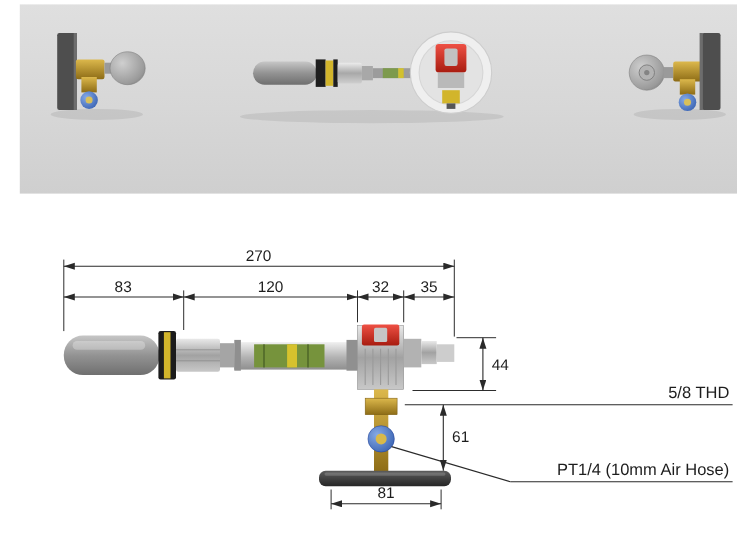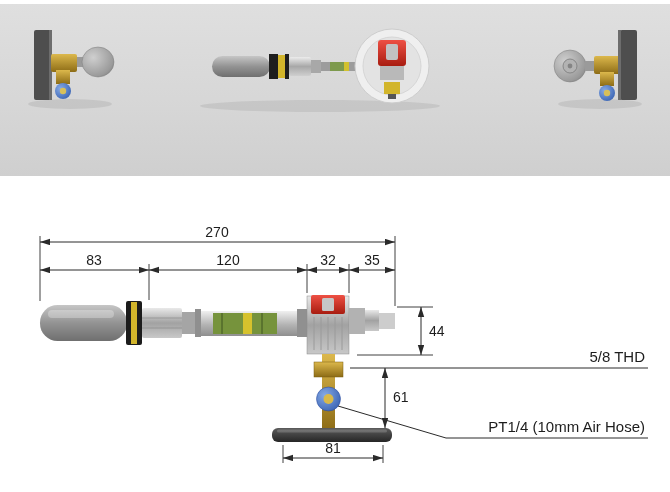--- a/index.html
+++ b/index.html
@@ -2,21 +2,21 @@
 <html><head>
 <meta charset="utf-8">
 <style>
   html, body { margin: 0; padding: 0; }
   body {
     width: 670px; height: 492px;
     background: #ffffff;
     font-family: "Liberation Sans", sans-serif;
     overflow: hidden;
   }
-  .page { position: relative; width: 552px; height: 492px; }
+  .page { position: relative; width: 552px; height: 492px; margin-left: 18px; }
   .photo-panel {
     position: absolute; top: 4px; left: 0;
     width: 670px; height: 172px;
     background: linear-gradient(180deg, #dfdfdf 0%, #d7d7d7 55%, #cfcfcf 100%);
   }
   .drawing-area { position: absolute; top: 190px; left: 0; width: 670px; height: 302px; }
   svg { display: block; }
   .dim-line { stroke: #2a2a2a; stroke-width: 1; fill: none; }
   .ext-line { stroke: #2a2a2a; stroke-width: 0.9; fill: none; }
   .leader-line { stroke: #2a2a2a; stroke-width: 1; fill: none; }

